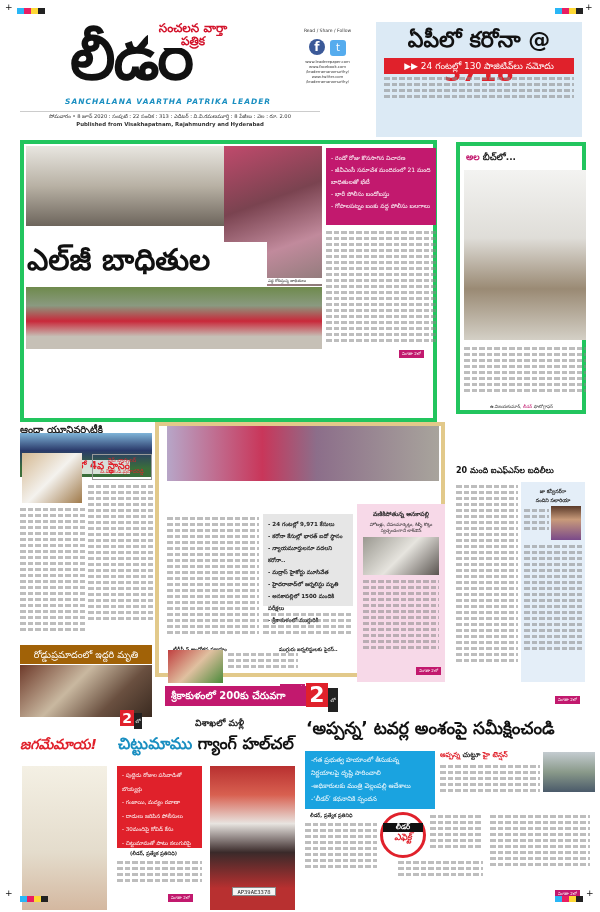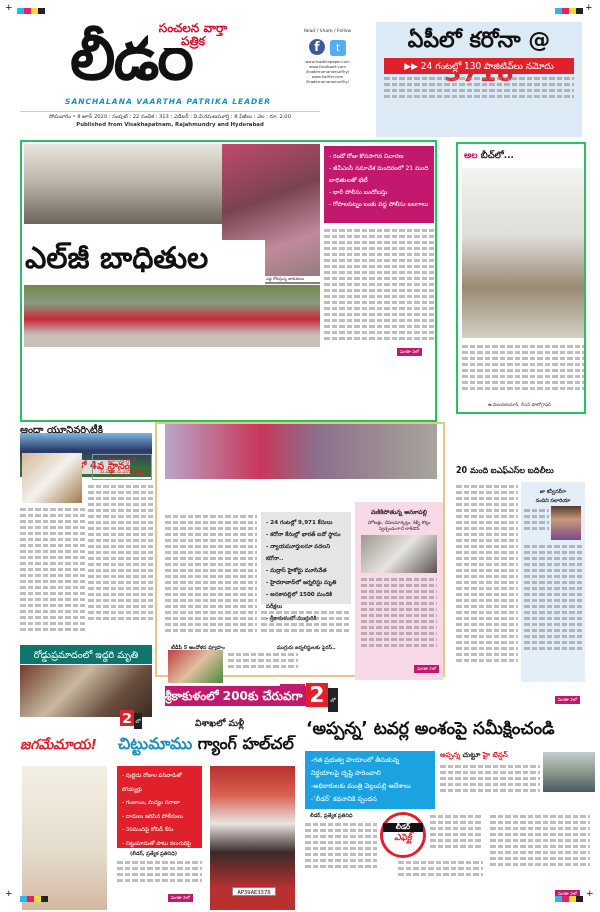--- a/index.html
+++ b/index.html
@@ -15,21 +15,21 @@
 .fb{display:inline-block;width:16px;height:16px;border-radius:50%;background:#3b5998;color:#fff;font-weight:bold;font-size:12px;line-height:17px;text-align:center}
 .tw{display:inline-block;width:16px;height:16px;border-radius:3px;background:#55acee;color:#fff;font-size:10px;line-height:16px;text-align:center}
 .social .links{font-size:3.8px;line-height:5px;color:#333}
 .dateline{left:20px;top:111px;width:300px;text-align:center;font-size:5.2px;color:#333;border-top:1px solid #ccc;padding-top:1px}
 .pubfrom{left:20px;top:121px;width:300px;text-align:center;font-size:5.4px;font-weight:bold;color:#333}
 .corona-box{left:376px;top:22px;width:206px;height:115px;background:#dceaf5}
 .corona-title{font-size:22px;font-weight:bold;color:#111;text-align:center;padding-top:5px;height:36px}
 .corona-title b{color:#e0212b;font-size:25px}
 .red-strip{background:#e0212b;color:#fff;font-size:9px;text-align:center;height:16px;line-height:16px;margin:0 8px}
 .sub-strip{font-size:7px;text-align:center;color:#222;padding:5px 0;font-weight:bold}
-.card{border:2px solid #22c55e}
+.card{border:4px solid #22c55e}
 .photo{background:linear-gradient(135deg,#7e8a8f,#c2c0b8 40%,#8c7a6a 70%,#5d6a5a)}
 .headline-big{font-weight:900;color:#111}
 .pink-box{background:#c2196e;color:#fff;font-size:6px;line-height:12px;padding:4px 5px}
 .miga{display:inline-block;background:#c2196e;color:#fff;font-size:4px;padding:0 3px;height:8px;line-height:8px}
 .num2{display:inline-block;background:#e0212b;color:#fff;font-weight:900;font-size:22px;width:22px;height:24px;text-align:center;line-height:24px}
 .num2b{display:inline-block;background:#222;color:#fff;font-size:5px;width:10px;height:24px;line-height:24px;text-align:center}
 .grey-box{background:#e6e6e6;font-size:5.6px;line-height:12px;padding:4px 5px;color:#222;font-weight:bold}
 .red-list{background:#e0212b;color:#fff;font-size:5.5px;line-height:13.5px;padding:3px 5px}
 .blue-list{background:#1aa3e0;color:#fff;font-size:6.5px;line-height:13px;padding:3px 6px}
 .mark{font-size:9px;color:#111}
@@ -176,21 +176,21 @@
     <span></span>
     <span></span>
     <span></span>
     <span></span>
     <span></span>
     <span></span>
     <span></span>
     <span></span>
   </div>
 
-<div class="abs" style="left:20px;top:645px;width:132px;height:19px;background:#0f766e;color:#fff;font-size:9.5px;line-height:19px;text-align:center">రోడ్డుప్రమాదంలో ఇద్దరి మృతి</div>
+<div class="abs" style="left:20px;top:645px;width:132px;height:19px;background:#a16207;color:#fff;font-size:9.5px;line-height:19px;text-align:center">రోడ్డుప్రమాదంలో ఇద్దరి మృతి</div>
 <div class="abs photo" style="left:20px;top:665px;width:132px;height:52px;background:linear-gradient(135deg,#6e3a2a,#c9b8a0 40%,#6a5040 70%,#3a2a20)"></div>
 <div class="abs" style="left:120px;top:708px"><span class="num2" style="font-size:14px;height:16px;width:14px;line-height:16px">2</span><span class="num2b" style="height:16px;line-height:16px;width:8px">లో</span></div>
 
 <div class="abs card" style="left:155px;top:422px;width:290px;height:255px;border-color:#e2c98a">
   <div class="abs photo" style="left:8px;top:0;width:272px;height:55px;background:linear-gradient(90deg,#b7a6c8,#c9365a 35%,#8c6e8a 55%,#a8a49c)"></div>
   <div class="abs txt" style="left:8px;top:88px;width:92px;height:130px">
       <span></span>
       <span></span>
       <span></span>
       <span></span>
@@ -249,21 +249,21 @@
   <div class="abs" style="left:14px;top:220px;font-size:5px;font-weight:bold">టీడీపీ 5 ఆందోళన వ్యూహం</div>
   <div class="abs" style="left:120px;top:220px;font-size:5px;font-weight:bold">ముగ్గురు జర్నలిస్టులకు పైరస్..</div>
 </div>
 <div class="abs photo" style="left:168px;top:650px;width:55px;height:33px;background:linear-gradient(135deg,#c04040,#e0c0a0 50%,#4a8a3a)"></div>
 <div class="abs txt" style="left:228px;top:650px;width:70px;height:24px">
     <span></span>
     <span></span>
     <span></span>
   </div>
 <div class="abs" style="left:280px;top:674px"><span class="miga"><span>మిగతా 2లో</span></span></div>
-<div class="abs" style="left:165px;top:686px;width:142px;height:20px;background:#c2196e;color:#fff;font-size:12px;line-height:20px;font-weight:bold">శ్రీకాకుళంలో 200కు చేరువగా కేసులు</div>
+<div class="abs" style="left:165px;top:686px;width:142px;height:20px;background:#c2196e;color:#fff;font-size:10px;line-height:20px;padding-left:6px;font-weight:bold">శ్రీకాకుళంలో 200కు చేరువగా కేసులు</div>
 <div class="abs" style="left:306px;top:683px"><span class="num2">2</span><span class="num2b">లో</span></div>
 
 <div class="abs" style="left:456px;top:466px;font-size:8px;font-weight:bold;color:#111">20 మంది ఐఎఫ్‌ఎస్‌ల బదిలీలు</div>
 <div class="abs txt" style="left:456px;top:482px;width:62px;height:200px">
     <span></span>
     <span></span>
     <span></span>
     <span></span>
     <span></span>
     <span></span>

